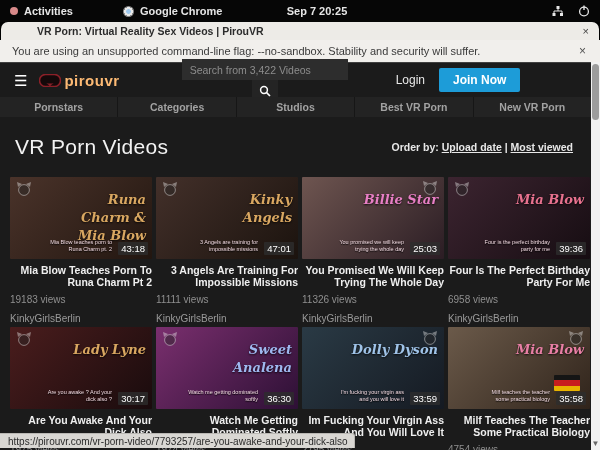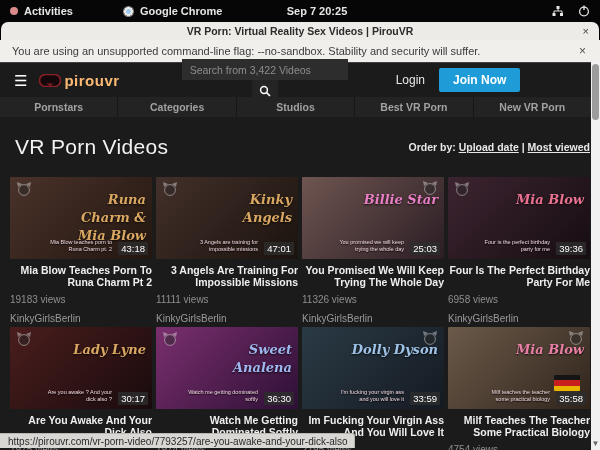--- a/index.html
+++ b/index.html
@@ -12,21 +12,21 @@
   .topbar .dot{width:8px;height:8px;border-radius:50%;background:#d98a8a;margin:0 6px 0 10px;}
   .topbar .chrome-ico{width:11px;height:11px;border-radius:50%;margin:0 6px 0 50px;
           background:radial-gradient(circle at 50% 50%,#9ec9ee 0 28%,#e8e8e8 30% 55%,#8a8a8a 57% 100%);}
   .topbar .clock{position:absolute;left:0;right:0;text-align:center;pointer-events:none;padding-left:34px;}
   .topbar .right{margin-left:auto;display:flex;align-items:center;gap:14px;margin-right:10px;z-index:2;}
   .topbar svg{display:block;}
 
   
   .tabbar{position:absolute;top:22px;left:1px;right:1px;height:18px;background:#edebe7;
           border-radius:7px 7px 0 0;display:flex;align-items:center;font-size:10.5px;color:#2b2b2b;}
-  .tabbar .tab-title{position:absolute;left:0;right:0;text-align:center;font-weight:bold;}
+  .tabbar .tab-title{position:absolute;left:0;right:0;font-weight:bold;padding-left:36px;}
   .tabbar .tab-close{margin-left:auto;margin-right:10px;z-index:2;color:#444;font-size:11px;cursor:default;}
 
   
   .warnbar{position:absolute;top:40px;left:0;right:0;height:22px;background:#f1efec;border-bottom:1px solid #404040;
            display:flex;align-items:center;font-size:11px;color:#3a3a3a;}
   .warnbar .warn-text{margin-left:12px;}
   .warnbar .warn-close{margin-left:auto;margin-right:14px;color:#555;font-size:12px;}
 
   
   .siteheader{position:absolute;top:63px;left:0;right:0;height:34px;background:#1b1b1b;
@@ -45,21 +45,21 @@
 
   
   .sitenav{position:absolute;top:97px;left:0;right:9px;height:20px;background:#232323;display:flex;}
   .sitenav .nav-item{flex:1;display:flex;align-items:center;justify-content:center;
           color:#a2a2a2;font-size:10.5px;font-weight:bold;border-right:1px solid #161616;}
   .sitenav .nav-item:last-child{border-right:0;}
 
   
   .content{position:absolute;top:117px;left:0;right:9px;bottom:0;background:#1b1b1b;}
   .page-head{height:60px;display:flex;align-items:center;justify-content:space-between;
-             padding:0 1px 0 15px;}
+             padding:0 18px 0 15px;}
   .page-title{color:#f2f2f2;font-size:21px;font-weight:normal;letter-spacing:.3px;}
   .orderby{color:#e8e8e8;font-size:10.5px;font-weight:bold;}
   .orderby a{color:#e8e8e8;text-decoration:underline;}
   .grid{display:grid;grid-template-columns:repeat(4,142px);grid-auto-rows:150px;column-gap:4px;
         margin-left:10px;}
   .card{width:142px;}
   .thumb{position:relative;width:142px;height:82px;overflow:hidden;border-radius:1px;}
   .overlay-name{position:absolute;top:14px;right:6px;max-width:90px;text-align:right;
         font-family:"DejaVu Serif",serif;font-style:italic;font-weight:bold;font-size:13px;
         line-height:18px;text-shadow:0 1px 2px rgba(0,0,0,.8);}

